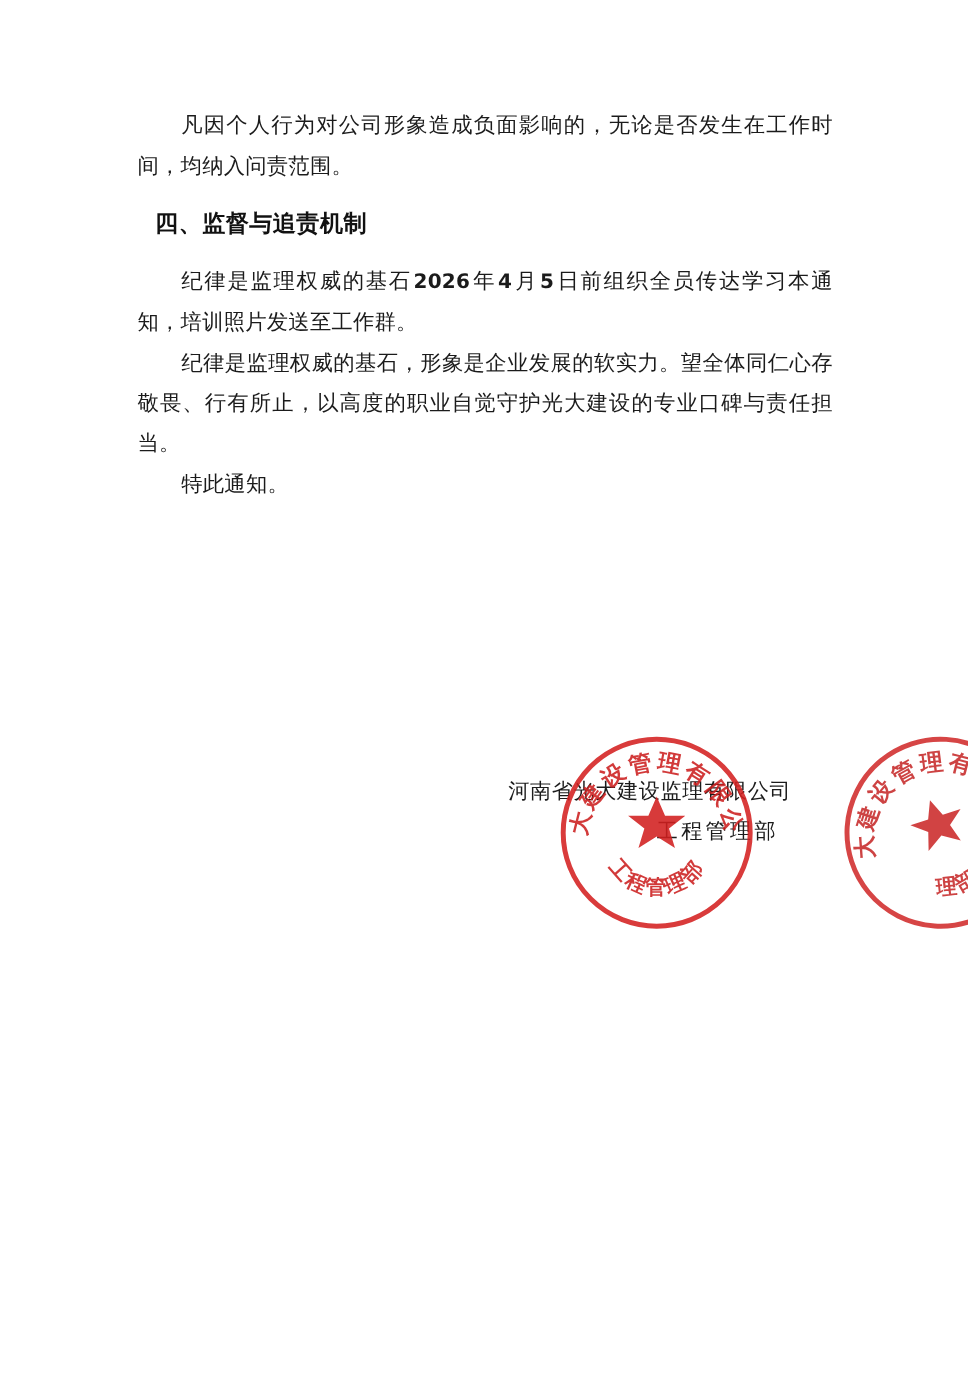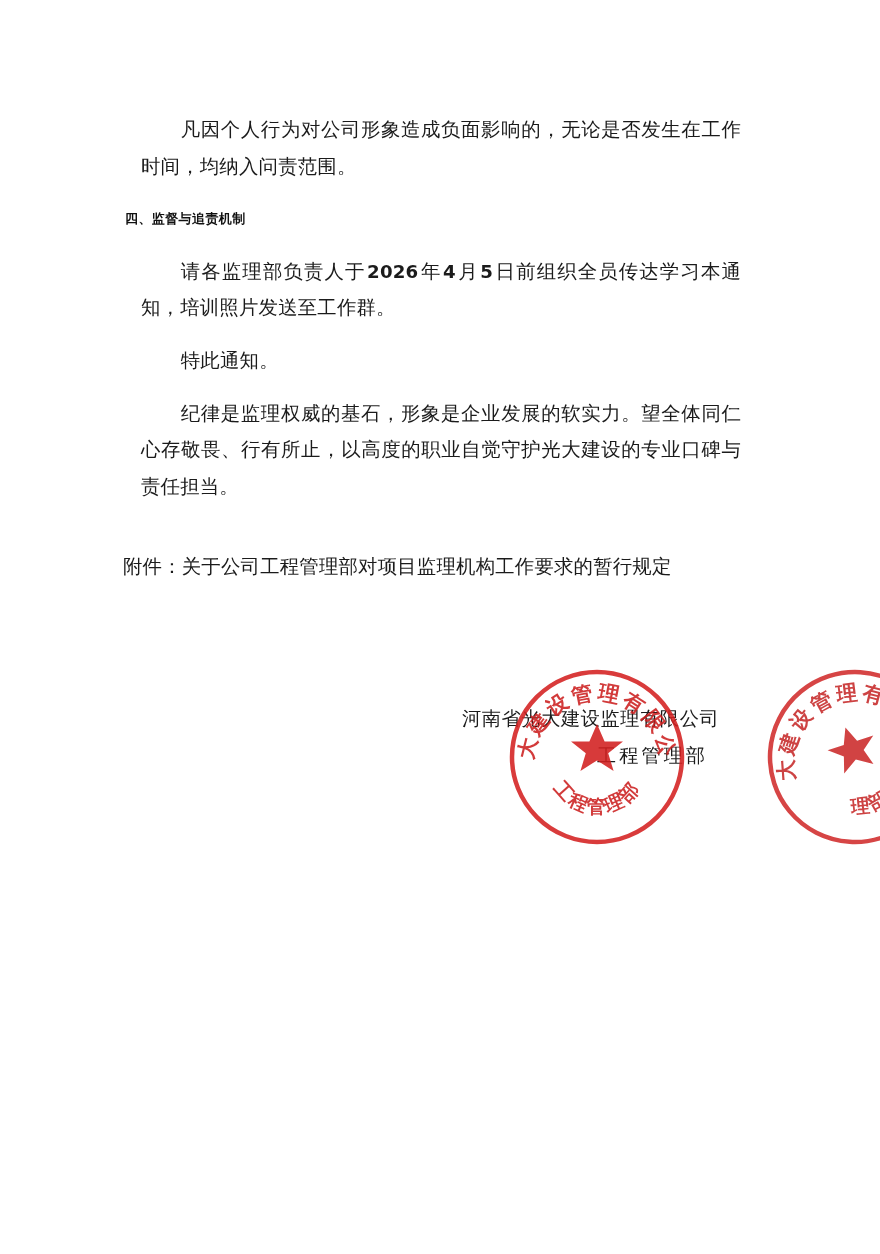--- a/index.html
+++ b/index.html
@@ -25,31 +25,31 @@
     left: 125px;
     top: 96px;
     width: 632px;
   }
   .para {
     font-size: 19.4px;
     line-height: 36.6px;
     text-align: justify;
     text-align-last: left;
     letter-spacing: 0.2px;
-    margin: 16px;
+    margin: 0;
     color: #1b1b1b;
   }
   .para.indent {
     text-indent: 2.05em;
   }
   .heading {
-    font-size: 13px;
+    font-size: 21px;
     line-height: 36.6px;
     font-weight: bold;
-    margin: 0;
+    margin: 16px;
     letter-spacing: 0.4px;
     color: #111111;
   }
   .num {
     font-weight: bold;
     font-family: "DejaVu Sans", "Liberation Sans", sans-serif;
     font-size: 18.2px;
     padding: 0 1.5px;
   }
 
@@ -121,28 +121,27 @@
 
 <div class="page">
 
   <div class="doc-body">
 
     <p class="para indent">凡因个人行为对公司形象造成负面影响的，无论是否发生在工作时间，均纳入问责范围。</p>
 
     <p class="heading">四、监督与追责机制</p>
 
 
-    <p class="para indent"><span>请各监理部负责人于</span><span class="num">2026</span><span>年</span><span class="num">4</span><span>月</span><span class="num">5</span><span>日</span><span>前组织全员传达学习本通知，培训照片发送至工作群。</span></p>
+    <p class="para indent"><span>纪律是监理权威的基石</span><span class="num">2026</span><span>年</span><span class="num">4</span><span>月</span><span class="num">5</span><span>日</span><span>前组织全员传达学习本通知，培训照片发送至工作群。</span></p>
+
+    <p class="para indent">纪律是监理权威的基石，形象是企业发展的软实力。望全体同仁心存敬畏、行有所止，以高度的职业自觉守护光大建设的专业口碑与责任担当。</p>
 
     <p class="para indent">特此通知。</p>
-
-    <p class="para indent">纪律是监理权威的基石，形象是企业发展的软实力。望全体同仁心存敬畏、行有所止，以高度的职业自觉守护光大建设的专业口碑与责任担当。</p>
   </div>
 
-  <div class="attachment">附件：关于公司工程管理部对项目监理机构工作要求的暂行规定</div>
 
   <div class="signature">
     <div class="sig-line company">河南省光大建设监理有限公司</div>
     <div class="sig-line dept">工程管理部</div>
   </div>
 
   <div class="stamp-main">
     <svg viewBox="0 0 178 178" width="178" height="178" aria-hidden="true">
       <defs>
         <path id="arcMain" d="M 25,96 A 64,64 0 0 1 153,96" fill="none"></path>

